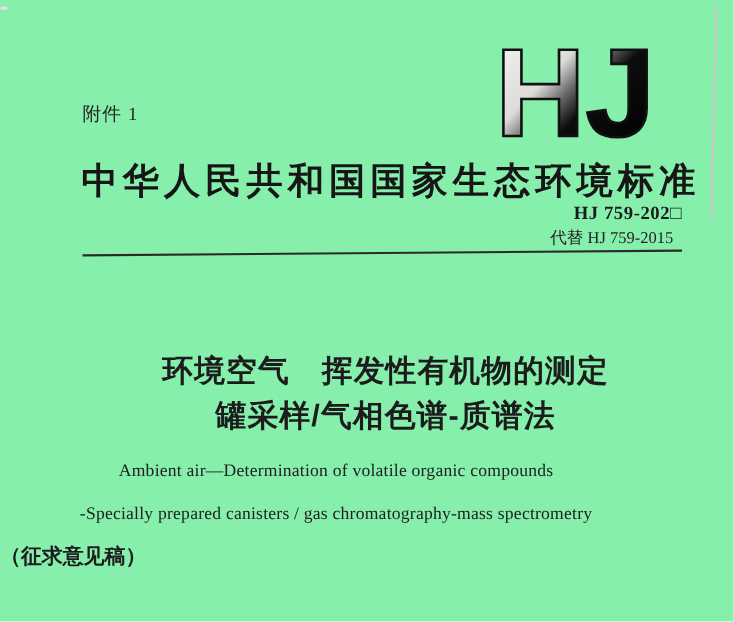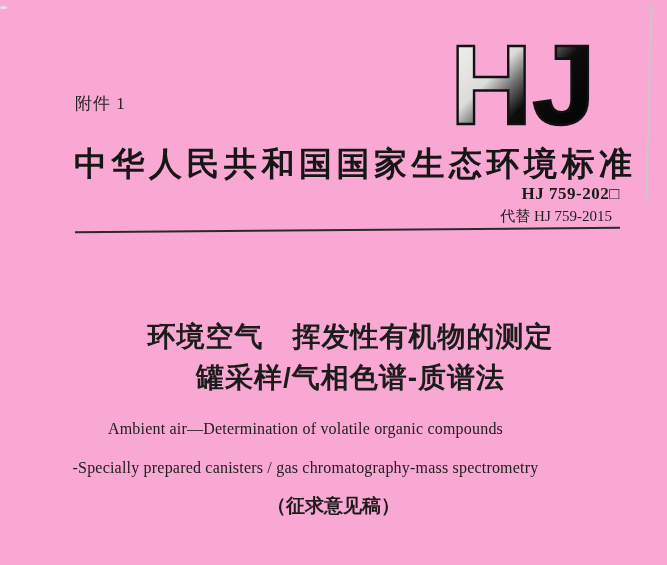--- a/index.html
+++ b/index.html
@@ -4,21 +4,21 @@
 <style>
   html, body {
     margin: 0;
     padding: 0;
     background: #ffffff;
   }
   .page {
     position: relative;
     width: 667px;
     height: 565px;
-    background: #f9a8d4;
+    background: #86efac;
     overflow: hidden;
     font-family: "Liberation Serif", "DejaVu Serif", serif;
     color: #1e1e1e;
   }
 
   
   .scan-edge-right {
     position: absolute;
     left: 648px;
     top: 4px;
@@ -114,21 +114,20 @@
     color: #202020;
     letter-spacing: 0.2px;
   }
   .en-line1 { top: 420px; }
   .en-line2 { top: 459px; }
   .draft-note {
     position: absolute;
     left: 0;
     top: 493px;
     width: 667px;
-    text-align: center;
     font-family: "Liberation Sans", "DejaVu Sans", sans-serif;
     font-weight: bold;
     font-size: 19px;
     color: #1c1c1c;
   }
 </style>
 </head>
 <body>
 
 <div class="page">

